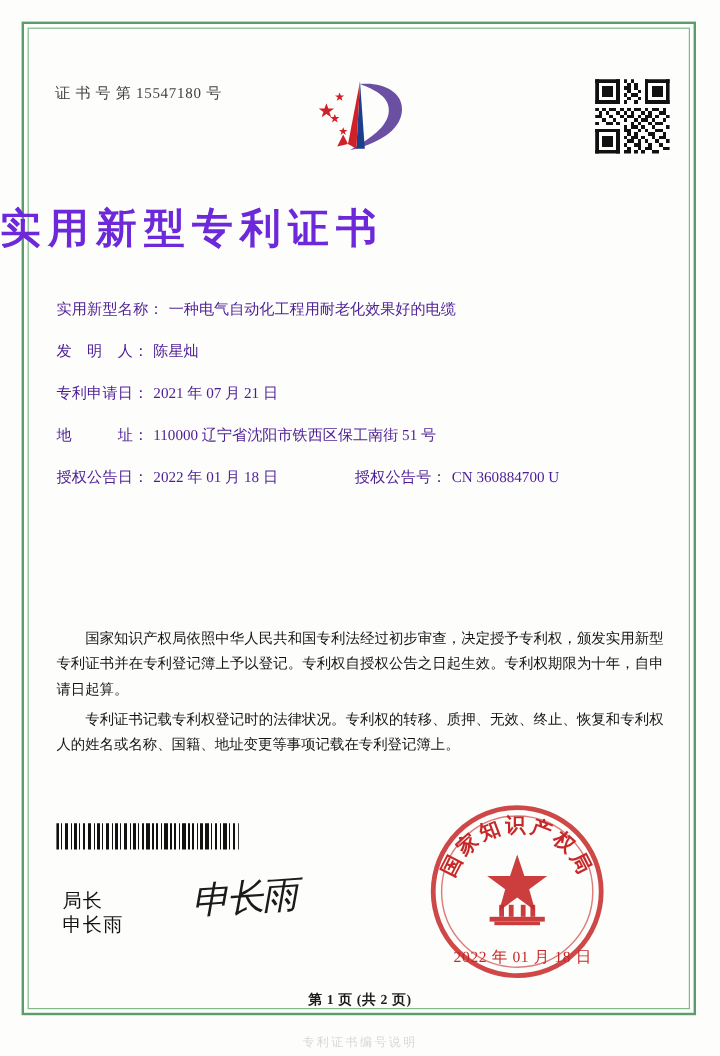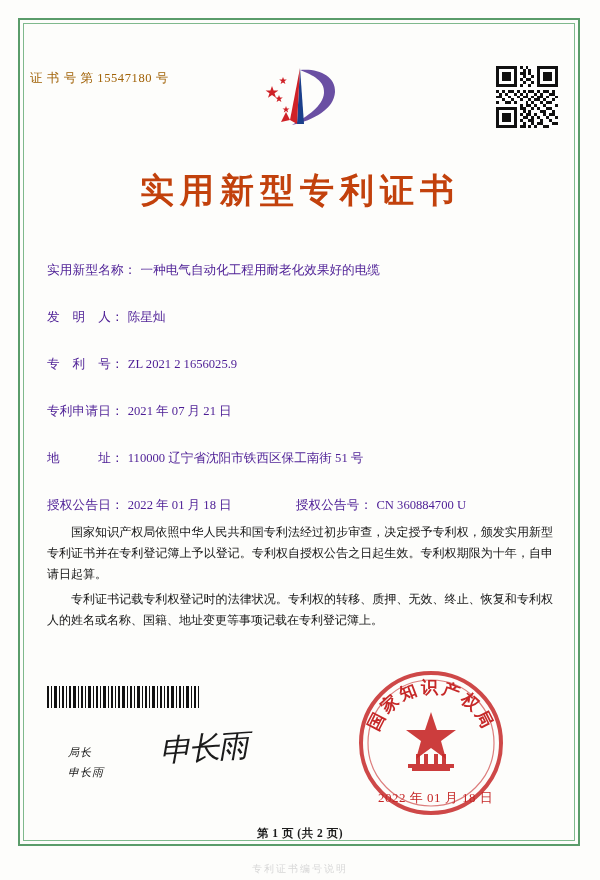--- a/index.html
+++ b/index.html
@@ -35,25 +35,25 @@
     left: 23px; top: 23px;
     width: 552px;
     height: 818px;
     border: 1px solid #7fb98d;
     box-sizing: border-box;
   }
 
   
   .cert-no {
     position: absolute;
-    left: 30px;
+    left: 46px;
     top: 70px;
     font-size: 12.5px;
     letter-spacing: 0.6px;
-    color: #a16207;
+    color: #404040;
     white-space: nowrap;
   }
   .logo {
     position: absolute;
     left: 256px;
     top: 62px;
     width: 92px;
     height: 72px;
   }
   .qr {
@@ -61,25 +61,25 @@
     right: 42px;
     top: 66px;
     width: 62px;
     height: 62px;
   }
 
   .title {
     position: absolute;
     left: 0; right: 0;
     top: 168px;
-    text-align: center;
+    text-align: left;
     font-size: 34px;
     font-weight: bold;
     letter-spacing: 6px;
-    color: #c2410c;
+    color: #6d28d9;
     font-family: "Liberation Serif", "DejaVu Serif", serif;
   }
 
   .fields {
     position: absolute;
     left: 47px;
     top: 250px;
     width: 506px;
   }
   .field-row {
@@ -91,21 +91,20 @@
     color: #4c1d95;
     white-space: nowrap;
   }
   .field-label {
     flex: 0 0 auto;
     letter-spacing: 0.2px;
   }
   .field-value {
     flex: 0 0 auto;
     margin-left: 4px;
-    margin-top: 12px;
   }
   .field-row.two-col {
     justify-content: flex-start;
   }
   .col2 {
     margin-left: 64px;
     display: flex;
     align-items: baseline;
   }
 
@@ -127,27 +126,26 @@
   .barcode {
     position: absolute;
     left: 47px;
     top: 686px;
     width: 152px;
     height: 22px;
   }
 
   .sign-block {
     position: absolute;
-    left: 68px;
+    left: 52px;
     top: 742px;
-    font-size: 11px;
+    font-size: 16px;
     line-height: 20px;
     letter-spacing: 1px;
     color: #141414;
-    font-style: italic;
   }
   .handwriting {
     position: absolute;
     left: 160px;
     top: 726px;
     width: 130px;
     height: 50px;
     font-family: "DejaVu Serif", serif;
     font-size: 31px;
     font-style: italic;
@@ -331,24 +329,20 @@
   <div class="fields">
     <div class="field-row">
       <span class="field-label">实用新型名称：</span>
       <span class="field-value">一种电气自动化工程用耐老化效果好的电缆</span>
     </div>
     <div class="field-row">
       <span class="field-label">发　明　人：</span>
       <span class="field-value">陈星灿</span>
     </div>
     <div class="field-row">
-      <span class="field-label">专　利　号：</span>
-      <span class="field-value">ZL 2021 2 1656025.9</span>
-    </div>
-    <div class="field-row">
       <span class="field-label">专利申请日：</span>
       <span class="field-value">2021 年 07 月 21 日</span>
     </div>
     <div class="field-row">
       <span class="field-label">地　　　址：</span>
       <span class="field-value">110000 辽宁省沈阳市铁西区保工南街 51 号</span>
     </div>
     <div class="field-row two-col">
       <span class="field-label">授权公告日：</span>
       <span class="field-value">2022 年 01 月 18 日</span>

